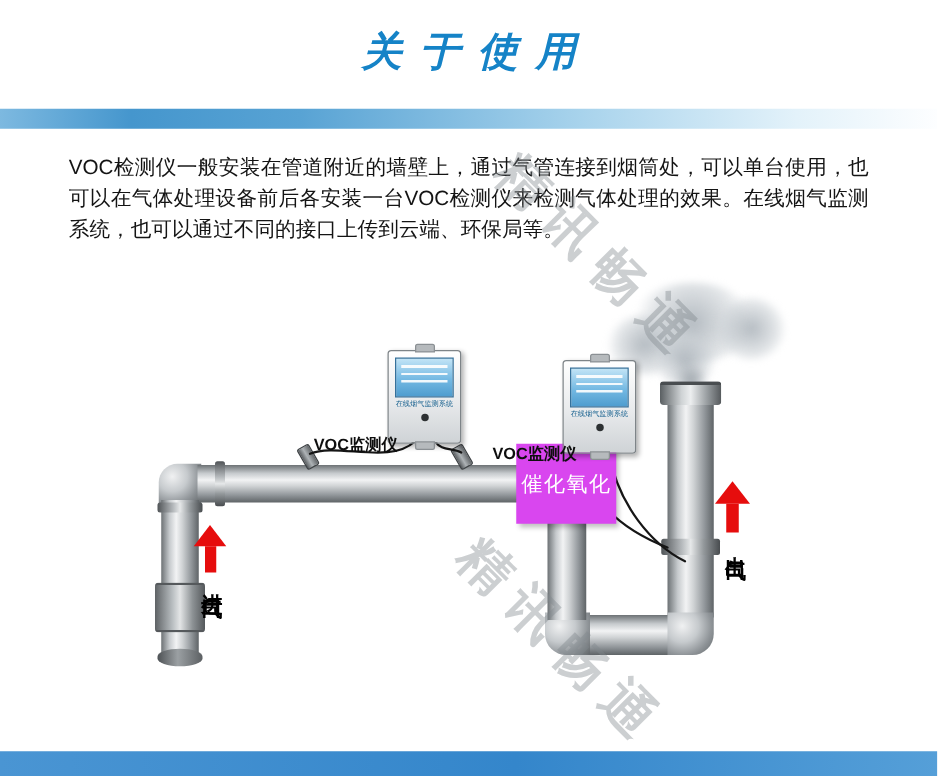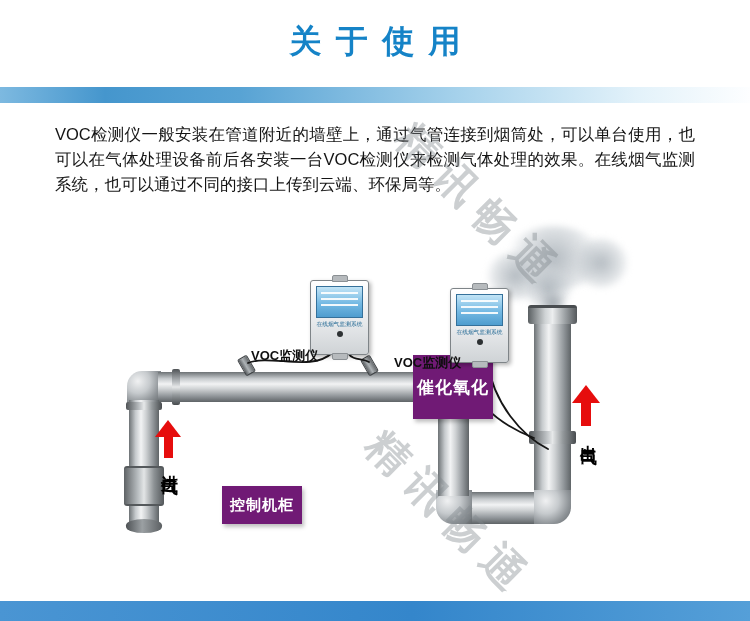--- a/index.html
+++ b/index.html
@@ -2,21 +2,21 @@
 <html><head>
 <meta charset="utf-8">
 <style>
   html,body { margin:0; padding:0; background:#fff; }
   .page { position:relative; width:750px; height:621px; background:#ffffff; overflow:hidden;
           font-family:"Liberation Sans","DejaVu Sans",sans-serif; }
 
   
   .title { position:absolute; top:20px; left:0; width:100%; text-align:center;
            font-size:32px; font-weight:700; color:#1583c7;
-           letter-spacing:0.45em; text-indent:0.45em; }
+           letter-spacing:0.45em; text-indent:0.45em;font-style:italic; }
   .band  { position:absolute; top:87px; left:0; width:100%; height:16px;
            background:linear-gradient(90deg,#7db9e0 0%,#4596cd 14%,#58a3d4 32%,
                       #a8d3ec 62%,#e3f2fa 85%,#fdfeff 100%); }
   .paragraph { position:absolute; top:122px; left:55px; width:640px;
                font-size:16.5px; line-height:1.5; color:#141414; text-align:justify; }
   .footer-bar { position:absolute; bottom:0; left:0; width:100%; height:20px;
                 background:linear-gradient(90deg,#4a95d3 0%,#3486cb 55%,#559fd8 100%); }
 
   
   .watermark { position:absolute; z-index:12; font-size:42px; font-weight:600;
@@ -62,22 +62,22 @@
             background:linear-gradient(90deg,#5a5e61,#aeb3b6 45%,#63676a);
             border:1px solid #3f4346; border-radius:2px; transform:rotate(-30deg); }
   #nozzle1 { left:241px; top:356px; }
   #nozzle2 { left:364px; top:356px; }
 
   
   .wires { position:absolute; left:0; top:0; z-index:4; pointer-events:none; }
   .wires path { stroke:#161616; stroke-width:1.8; fill:none; stroke-linecap:round; }
 
   
-  .black-box { position:absolute; z-index:5; background:#701a75; color:#ffffff;
-               display:flex; align-items:center; justify-content:center; font-weight:700;
+  .black-box { position:absolute; z-index:5; background:#d946ef; color:#ffffff;
+               display:flex; align-items:center; justify-content:center; font-weight:400;
                box-shadow:2px 3px 4px rgba(0,0,0,0.25); }
   #catalytic { left:413px; top:355px; width:80px; height:64px; font-size:17px; letter-spacing:1px; }
   #cabinet   { left:222px; top:486px; width:80px; height:38px; font-size:15px; letter-spacing:1px; }
 
   
   .monitor { position:absolute; z-index:5; width:57px; height:73px;
              background:linear-gradient(180deg,#ffffff,#e8eaec 55%,#cfd3d6);
              border:1px solid #7e8488; border-radius:3px;
              box-shadow:2px 2px 4px rgba(0,0,0,0.3); }
   #monitor1 { left:310px; top:280px; }
@@ -164,21 +164,20 @@
   <div class="nozzle" id="nozzle2"></div>
 
   <svg class="wires" width="750" height="621" viewBox="0 0 750 621">
     <path d="M332,353 C312,372 270,354 248,363"></path>
     <path d="M348,353 C353,361 362,358 369,362"></path>
     <path d="M468,361 C463,396 498,424 534,438"></path>
     <path d="M487,361 C494,404 522,436 548,449"></path>
   </svg>
 
   <div class="black-box" id="catalytic">催化氧化</div>
-  <div class="black-box" id="cabinet">控制机柜</div>
 
   <div class="monitor" id="monitor1">
     <div class="m-tab top"></div>
     <div class="m-screen"></div>
     <div class="m-caption">在线烟气监测系统</div>
     <div class="m-dot"></div>
     <div class="m-tab bot"></div>
   </div>
   <div class="monitor" id="monitor2">
     <div class="m-tab top"></div>

